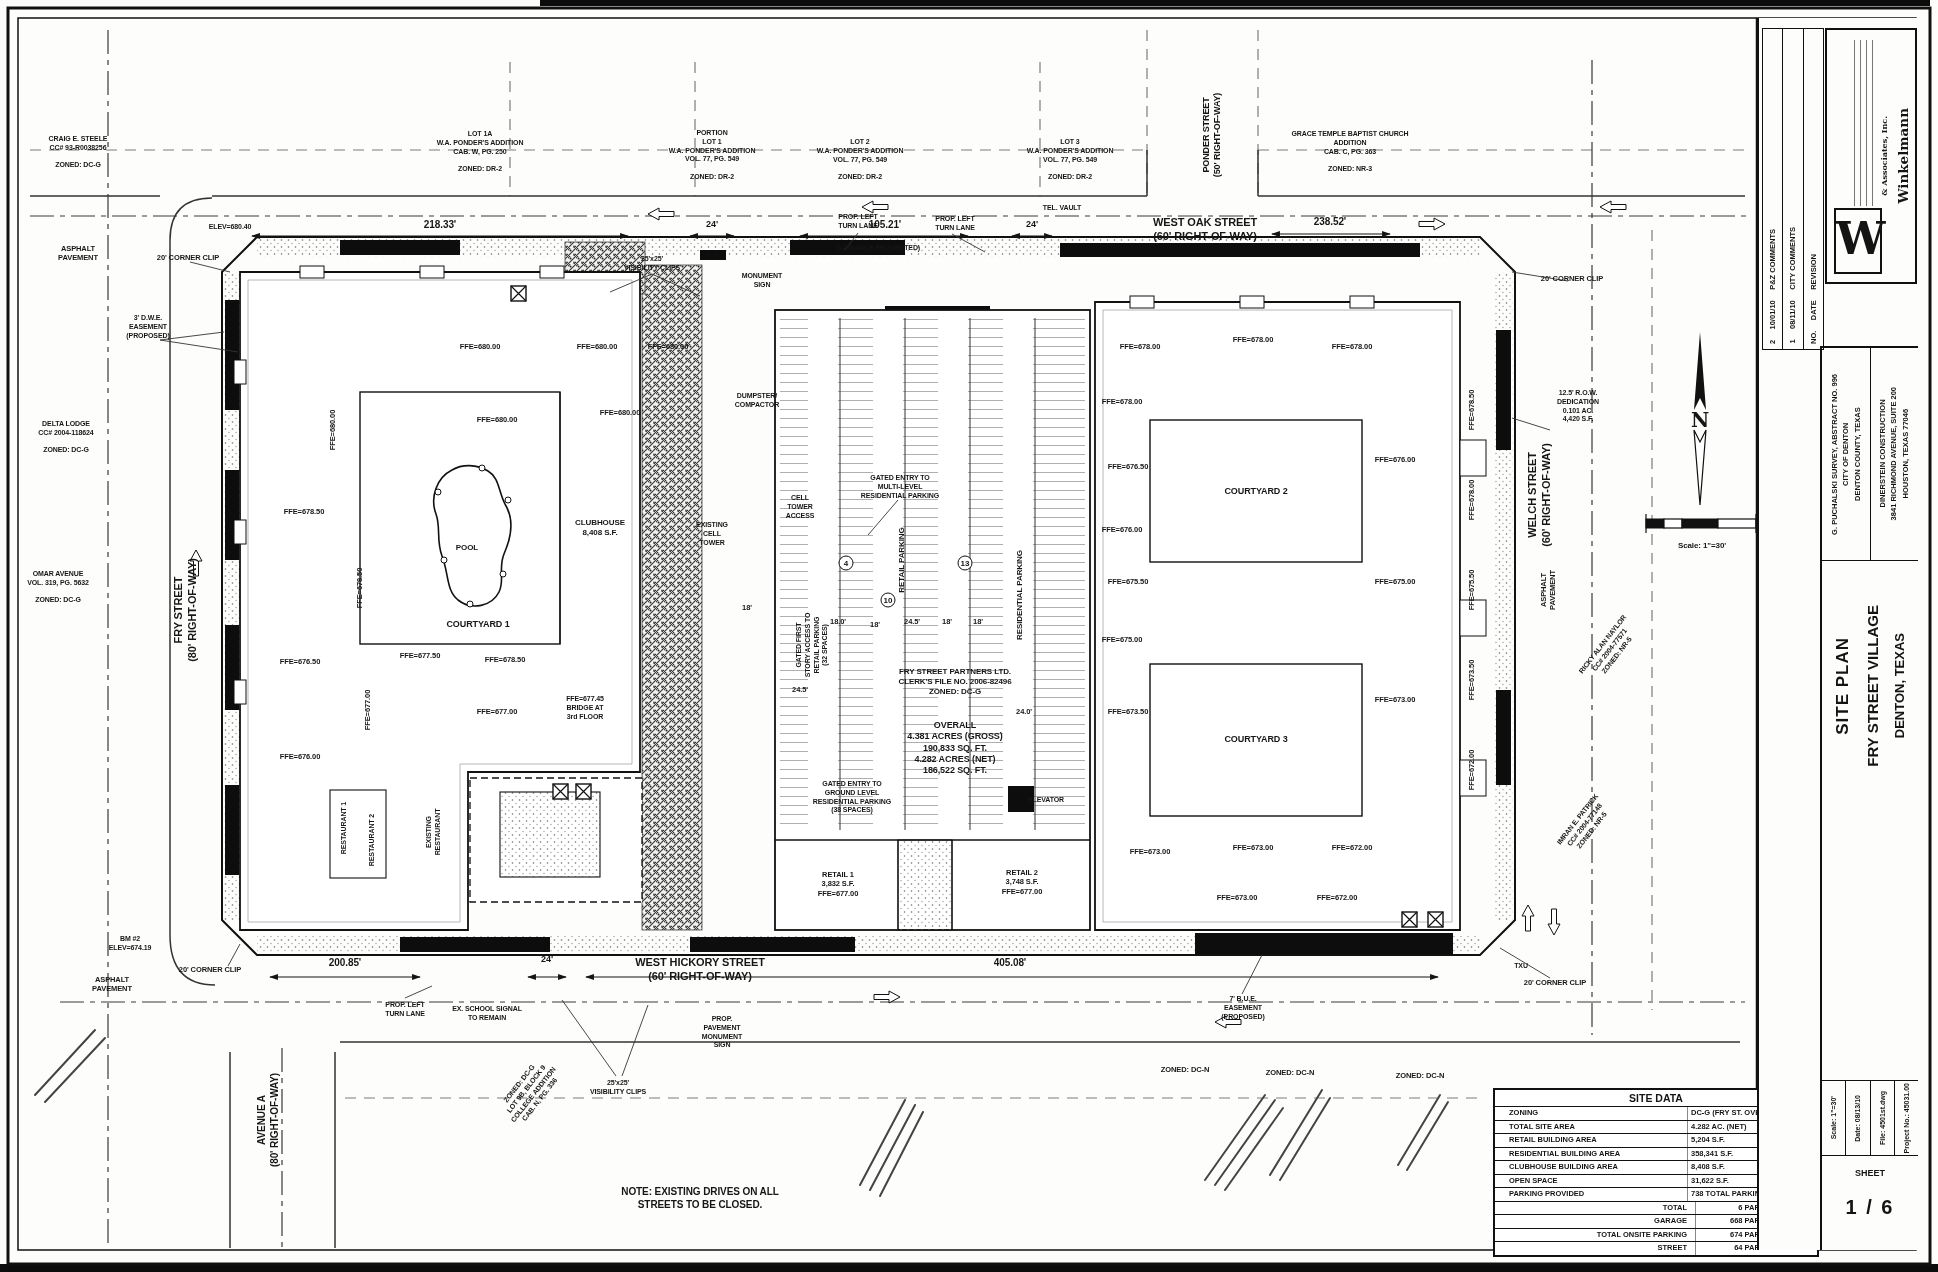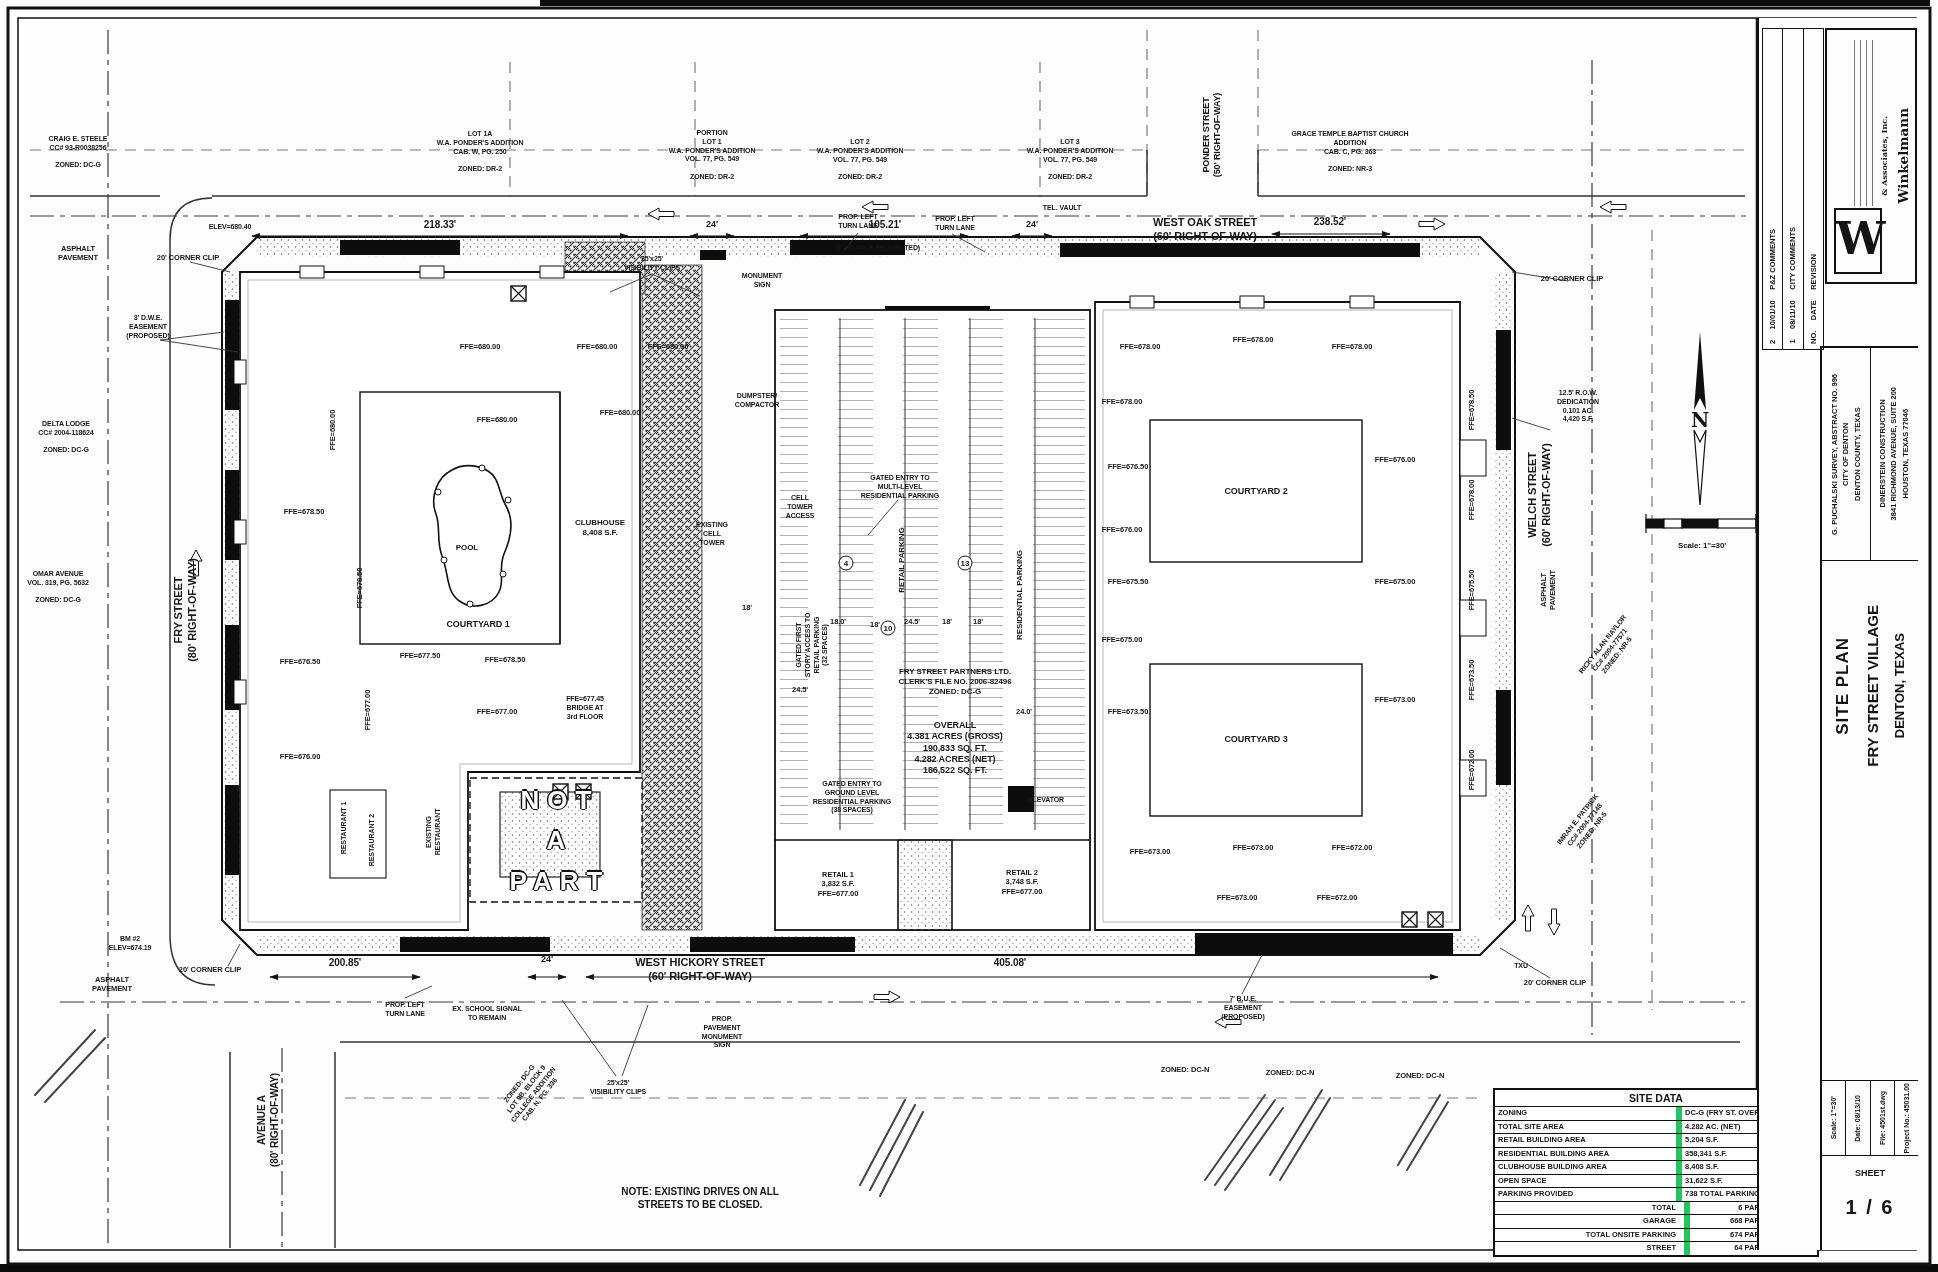--- a/index.html
+++ b/index.html
@@ -47,21 +47,21 @@
   .tbinfo>div:last-child{border-right:none;}
   .tbinfo .vt{font:700 7px "Liberation Sans",sans-serif;}
   .tbsheet{position:absolute;left:0;top:806px;width:100%;bottom:0;text-align:center;}
   .tbsheet .w1{font:700 9px "Liberation Sans",sans-serif;margin-top:14px;}
   .tbsheet .w2{font:800 20px "Liberation Sans",sans-serif;margin-top:18px;letter-spacing:2px;}
   
   .sd{position:absolute;left:1493px;top:1088px;width:322px;border:2px solid #111;background:#fff;font:700 7.5px "Liberation Sans",sans-serif;}
   .sd .ttl{border-bottom:1.5px solid #111;text-align:center;font-size:10.5px;padding:2px 0;}
   .sdrow{display:flex;border-bottom:1px solid #111;height:12.5px;line-height:12.5px;}
   .sdrow:last-child{border-bottom:none;}
-  .sdl{width:178px;border-right:6px solid #22c55e;padding-left:3px;overflow:hidden;}
+  .sdl{width:178px;border-right:1px solid #22c55e;padding-left:14px;overflow:hidden;}
   .sdv{flex:1;padding-left:3px;overflow:hidden;}
   .ind .sdl{text-align:right;padding-right:8px;}
   .ind .sdv{text-align:right;padding-right:6px;}
   
   .legend{position:absolute;left:25px;top:1133px;width:188px;height:112px;border:3px solid #111;}
   .legin{position:absolute;inset:2px;border:1.2px solid #111;padding:8px 10px;box-sizing:border-box;}
   .legrow{display:flex;align-items:center;justify-content:space-between;height:30px;}
   .leglab{font:800 9px/1.1 "Liberation Sans",sans-serif;white-space:pre;}
   .sw{width:46px;height:16px;border:1.6px solid #111;background:#fff;}
   .swp{background-image:radial-gradient(circle at 3px 4px,#8a8a8a 1px,transparent 1.7px),radial-gradient(circle at 9px 10px,#aaa .9px,transparent 1.5px);background-size:13px 13px;}
@@ -456,42 +456,39 @@
 4.282 ACRES (NET)
 186,522 SQ. FT.</div>
   <div class="lbl s7" style="left:757px;top:401px">DUMPSTER/
 COMPACTOR</div>
   <div class="lbl s7" style="left:800px;top:507px">CELL
 TOWER
 ACCESS</div>
   <div class="lbl s7" style="left:712px;top:534px">EXISTING
 CELL
 TOWER</div>
-  <div class="lbl nap" style="left:560px;top:840px">NOT
-A
-PART</div>
   <div class="lbl s7 v" style="left:434px;top:832px">EXISTING
 RESTAURANT</div>
   <div class="lbl s7 v" style="left:344px;top:828px">RESTAURANT 1</div>
   <div class="lbl s7 v" style="left:372px;top:840px">RESTAURANT 2</div>
   <div class="lbl s7" style="left:585px;top:708px">FFE=677.45
 BRIDGE AT
 3rd FLOOR</div>
 
   <div class="lbl s75" style="left:747px;top:608px">18'</div>
   <div class="lbl s75" style="left:838px;top:622px">18.0'</div>
   <div class="lbl s75" style="left:875px;top:625px">18'</div>
   <div class="lbl s75" style="left:912px;top:622px">24.5'</div>
   <div class="lbl s75" style="left:947px;top:622px">18'</div>
   <div class="lbl s75" style="left:978px;top:622px">18'</div>
   <div class="lbl s75" style="left:800px;top:690px">24.5'</div>
   <div class="lbl s75" style="left:1024px;top:712px">24.0'</div>
   <div class="circ" style="left:846px;top:563px">4</div>
   <div class="circ" style="left:965px;top:563px">13</div>
-  <div class="circ" style="left:888px;top:628px">10</div>
+  <div class="circ" style="left:888px;top:600px">10</div>
 
   <div class="lbl s75" style="left:480px;top:347px">FFE=680.00</div>
   <div class="lbl s75" style="left:597px;top:347px">FFE=680.00</div>
   <div class="lbl s75" style="left:668px;top:347px">FFE=680.00</div>
   <div class="lbl s75 v" style="left:333px;top:430px">FFE=680.00</div>
   <div class="lbl s75" style="left:497px;top:420px">FFE=680.00</div>
   <div class="lbl s75" style="left:620px;top:413px">FFE=680.00</div>
   <div class="lbl s75" style="left:304px;top:512px">FFE=678.50</div>
   <div class="lbl s75 v" style="left:360px;top:588px">FFE=678.50</div>
   <div class="lbl s75" style="left:505px;top:660px">FFE=678.50</div>

